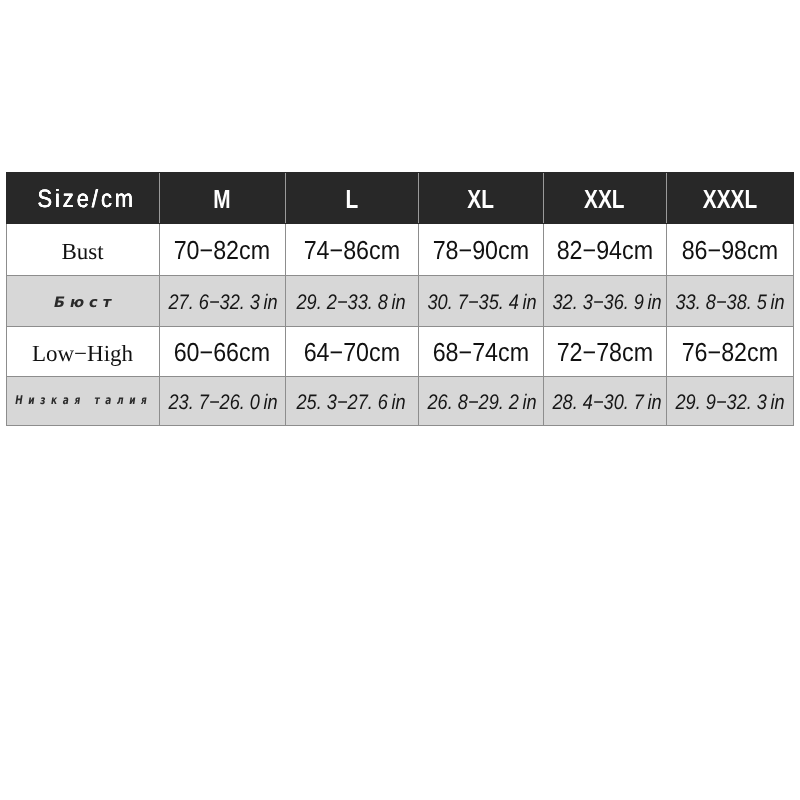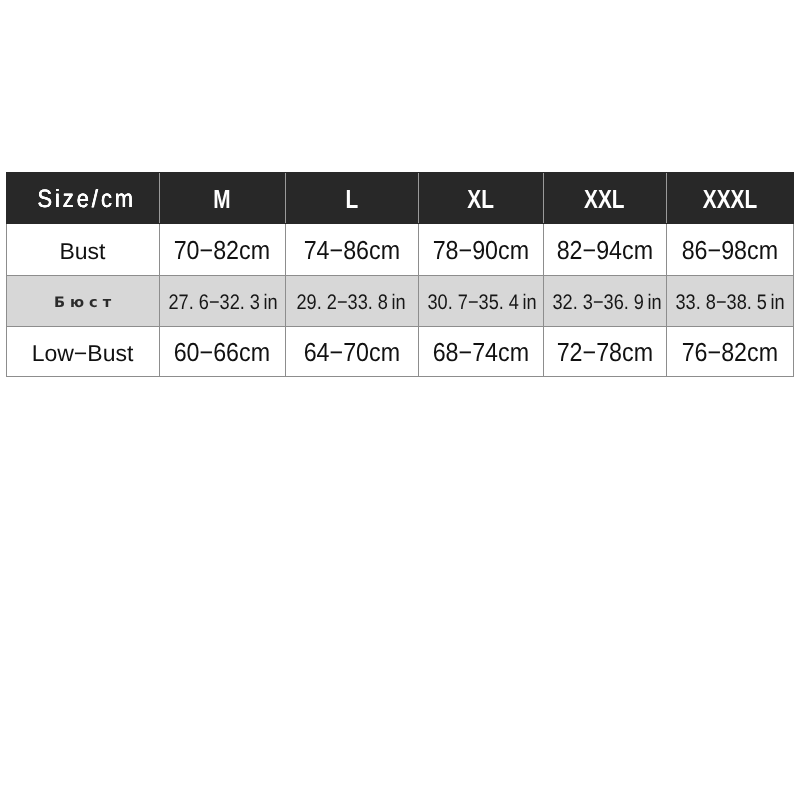--- a/index.html
+++ b/index.html
@@ -55,33 +55,33 @@
     display:inline-block;
     font-family:"Liberation Sans",sans-serif;
     font-weight:bold;font-size:26px;
     transform:scaleX(0.80) translateY(1px);
   }
 
   
   tr.cm td{background:#ffffff;}
   tr.cm td.lbl span{
     display:inline-block;
-    font-family:Liberation Sans, sans-serif;
+    font-family:Liberation Serif, serif;
     font-size:23px;
     transform:translateY(2px);
   }
   tr.cm td.val span{
     display:inline-block;
     font-family:"Liberation Sans",sans-serif;
     font-size:26px;
     transform:scaleX(0.895) translateY(1.3px);
   }
 
   
-  tr.inch td{background:#d7d7d7;}
+  tr.inch td{background:#d7d7d7;font-style:italic;}
   tr.inch td.lbl span{
     display:inline-block;
     font-family:"DejaVu Sans",sans-serif;
     font-weight:bold;color:#2b2b2b;
   }
   tr.r2 td.lbl span{font-size:14.5px;letter-spacing:5px;transform:translate(2.5px,1.5px);}
   tr.r4 td.lbl span{font-size:12px;letter-spacing:7.1px;}
   tr.r6 td.lbl span{font-size:12px;letter-spacing:7.45px;}
   tr.r4 td.lbl span{transform:scaleX(0.75) translate(-27px,-1.5px);}
   tr.r6 td.lbl span{transform:scaleX(0.75) translate(-19.5px,-1.5px);}
@@ -124,22 +124,30 @@
         </tr>
         <tr class="inch r2">
           <td class="lbl"><span>Бюст</span></td>
           <td class="val"><span>27. 6−32. 3 in</span></td>
           <td class="val"><span>29. 2−33. 8 in</span></td>
           <td class="val"><span>30. 7−35. 4 in</span></td>
           <td class="val"><span>32. 3−36. 9 in</span></td>
           <td class="val"><span>33. 8−38. 5 in</span></td>
         </tr>
         <tr class="cm r5">
-          <td class="lbl"><span>Low−Bust</span></td>
+          <td class="lbl"><span>Low−High</span></td>
           <td class="val"><span>60−66cm</span></td>
           <td class="val"><span>64−70cm</span></td>
           <td class="val"><span>68−74cm</span></td>
           <td class="val"><span>72−78cm</span></td>
           <td class="val"><span>76−82cm</span></td>
         </tr>
+        <tr class="inch r6">
+          <td class="lbl"><span>Низкая талия</span></td>
+          <td class="val"><span>23. 7−26. 0 in</span></td>
+          <td class="val"><span>25. 3−27. 6 in</span></td>
+          <td class="val"><span>26. 8−29. 2 in</span></td>
+          <td class="val"><span>28. 4−30. 7 in</span></td>
+          <td class="val"><span>29. 9−32. 3 in</span></td>
+        </tr>
       </tbody>
   </table>
 </div>
 
 </body></html>

